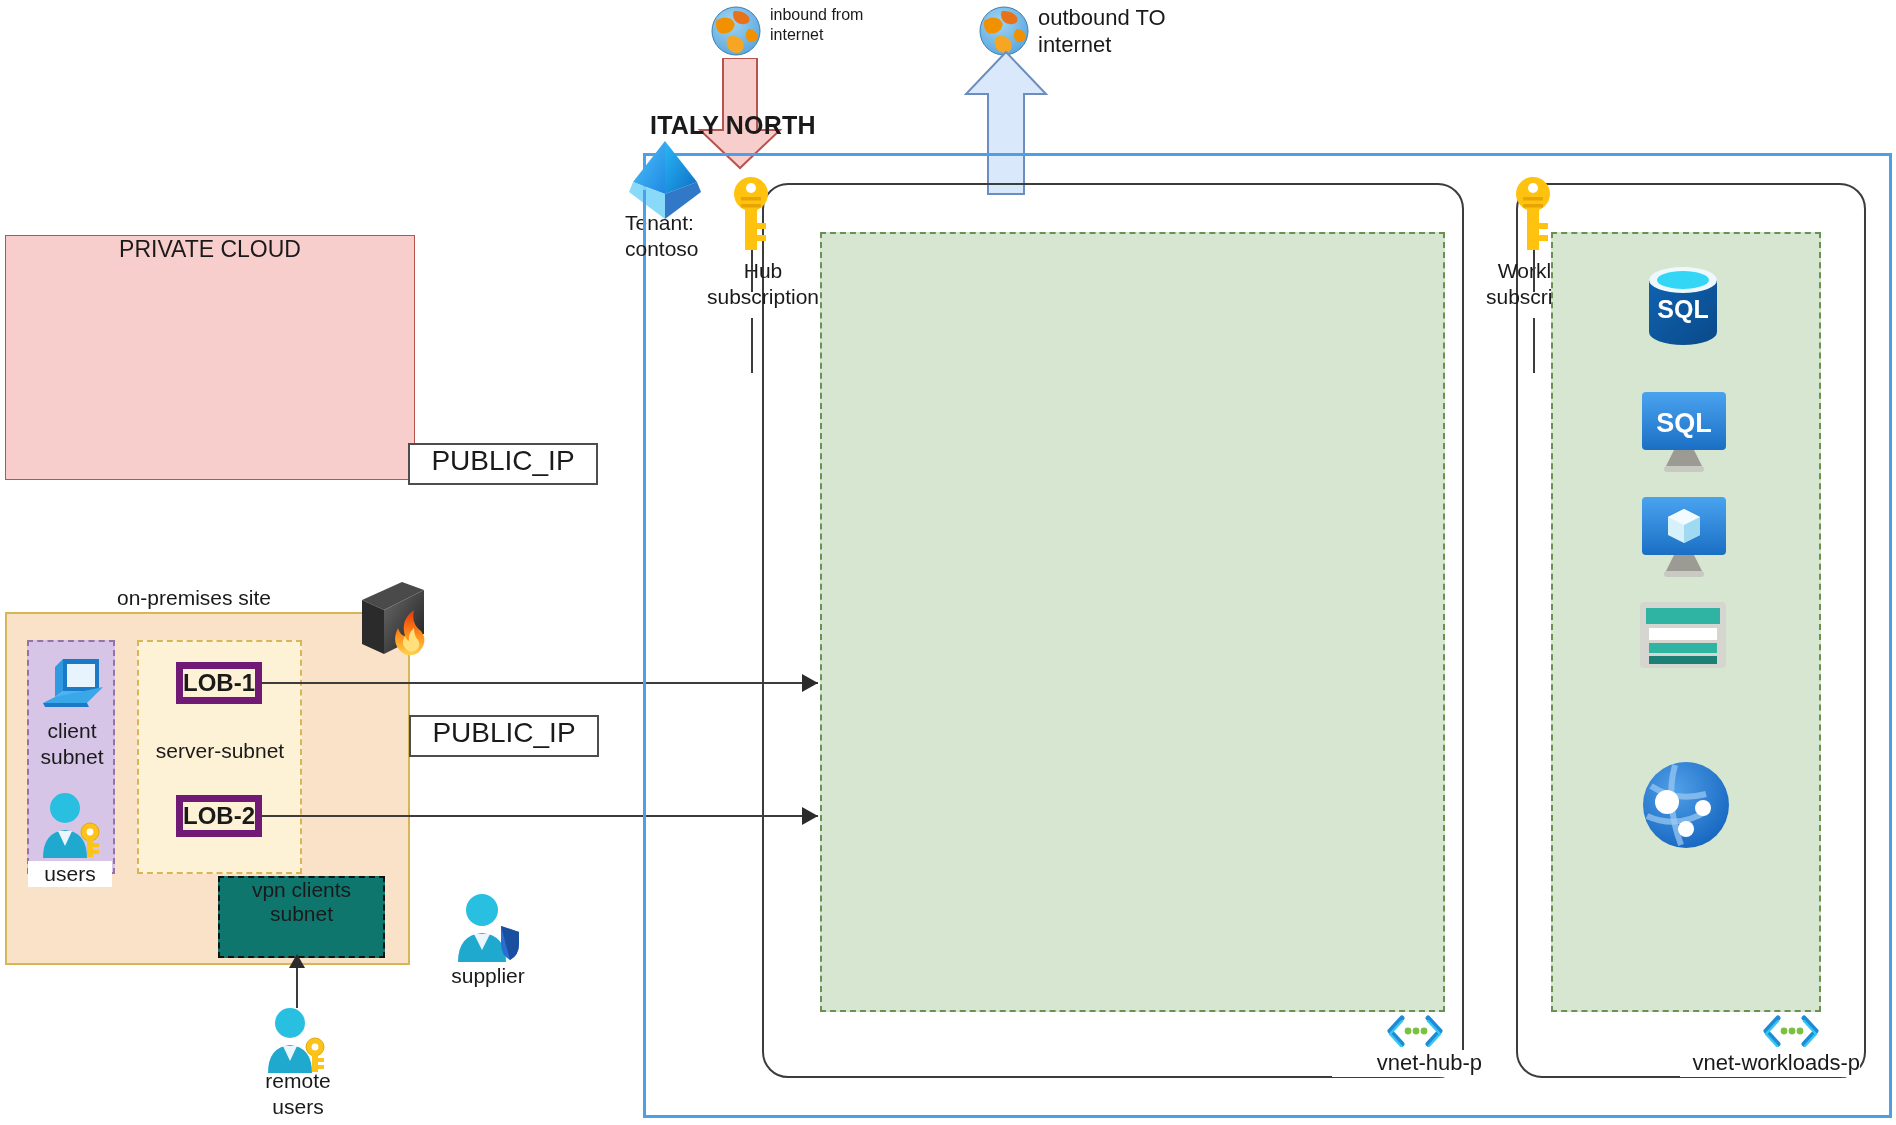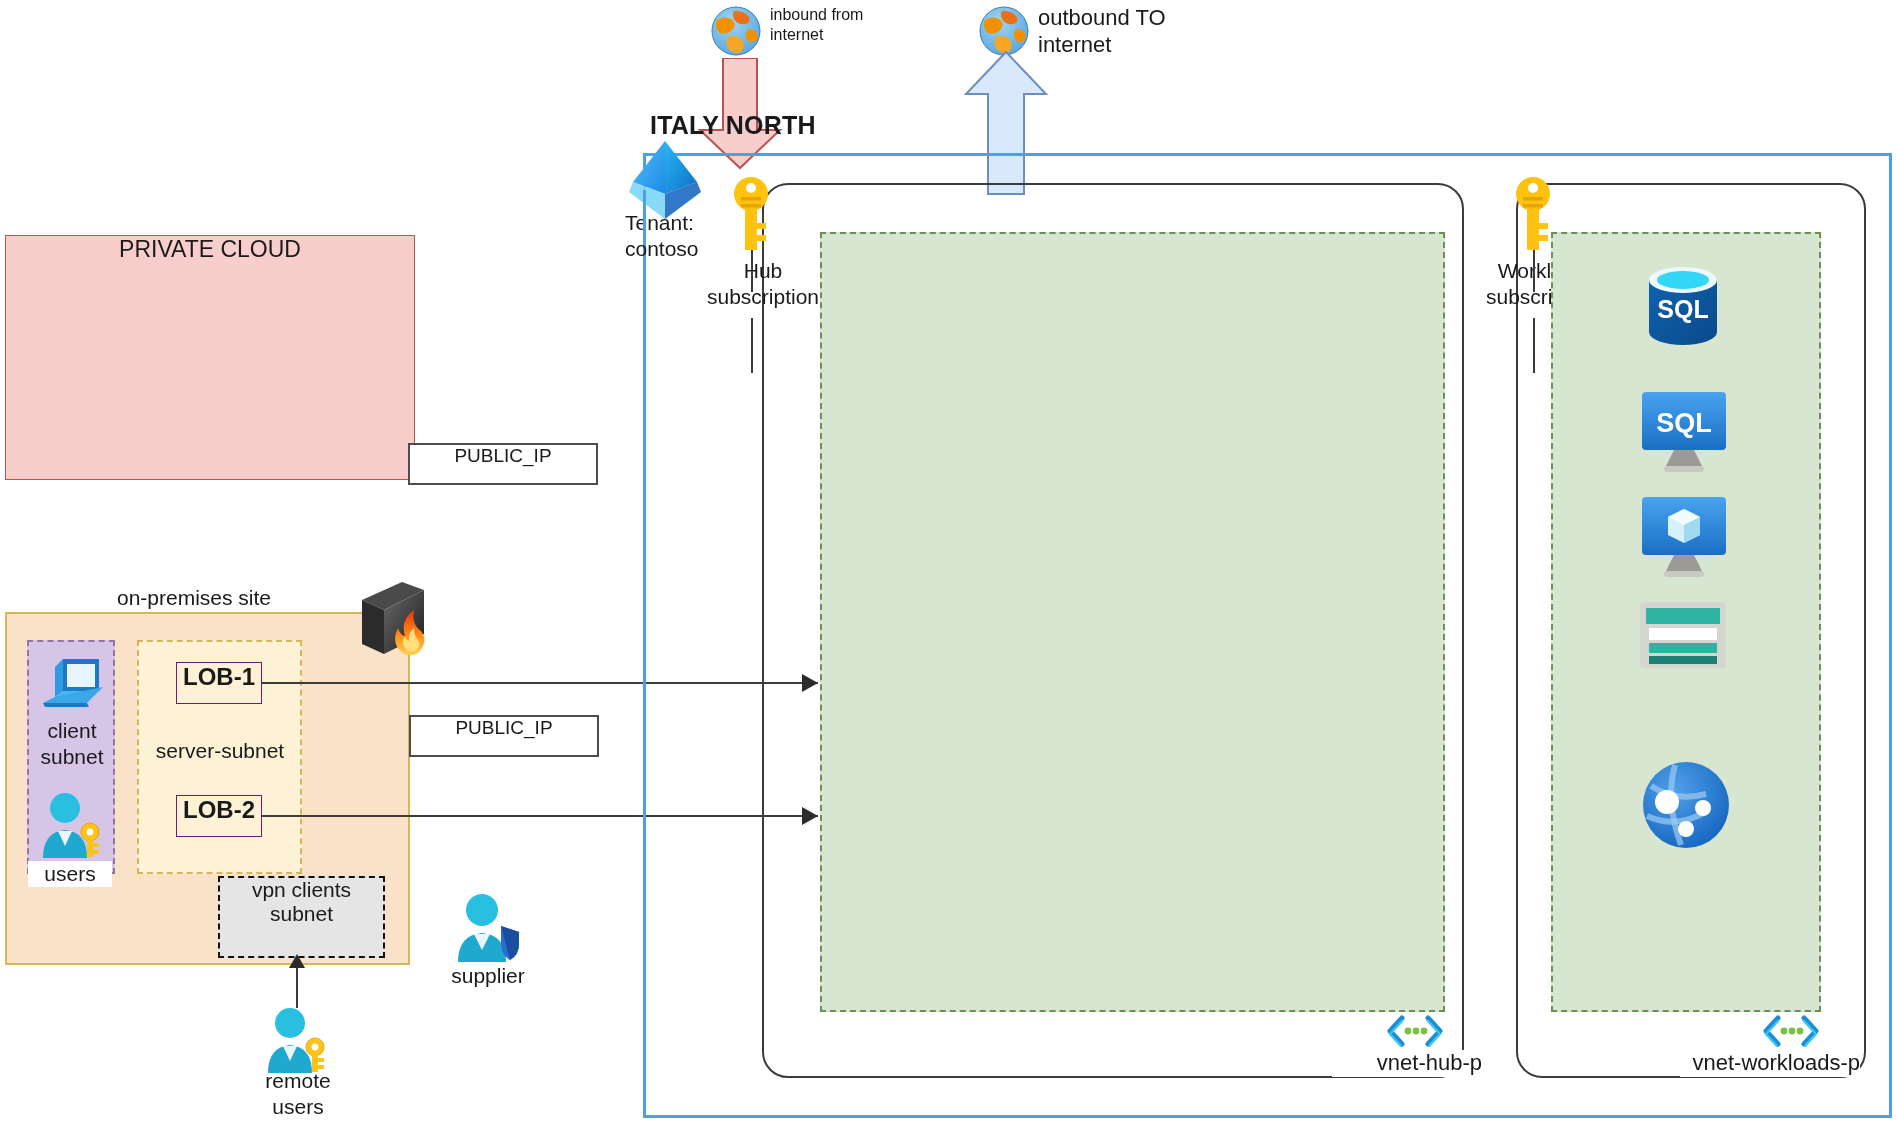--- a/index.html
+++ b/index.html
@@ -37,46 +37,46 @@
   .private-cloud {
     background: #f8cecc;
     border: 1px solid #b85450;
     font-size: 23px;
   }
 
   
   .public-ip {
     background: #ffffff;
     border: 2px solid #4d4d4d;
-    font-size: 19px;
+    font-size: 28px;
   }
 
   
   .onprem-box {
     background: #fae2c8;
     border: 2px solid #d6b656;
     opacity: 0.99;
   }
   .onprem-title { font-size: 21px; }
   .client-subnet {
     background: #d7c5e8;
     border: 2px dashed #9673a6;
   }
   .server-subnet {
     background: #fdf2d5;
     border: 2px dashed #d6b656;
   }
   .vpn-subnet {
-    background: #e5e5e5;
+    background: #0f766e;
     border: 2px dashed #111111;
     font-size: 21px;
   }
   .lob {
     background: #fdf2d5;
-    border: 1px solid #701a75;
+    border: 7px solid #701a75;
     font-size: 24px;
     font-weight: bold;
   }
   .label-wh {
     background: #ffffff;
     font-size: 21px;
   }
   .plainlabel { font-size: 21px; }
 
   

